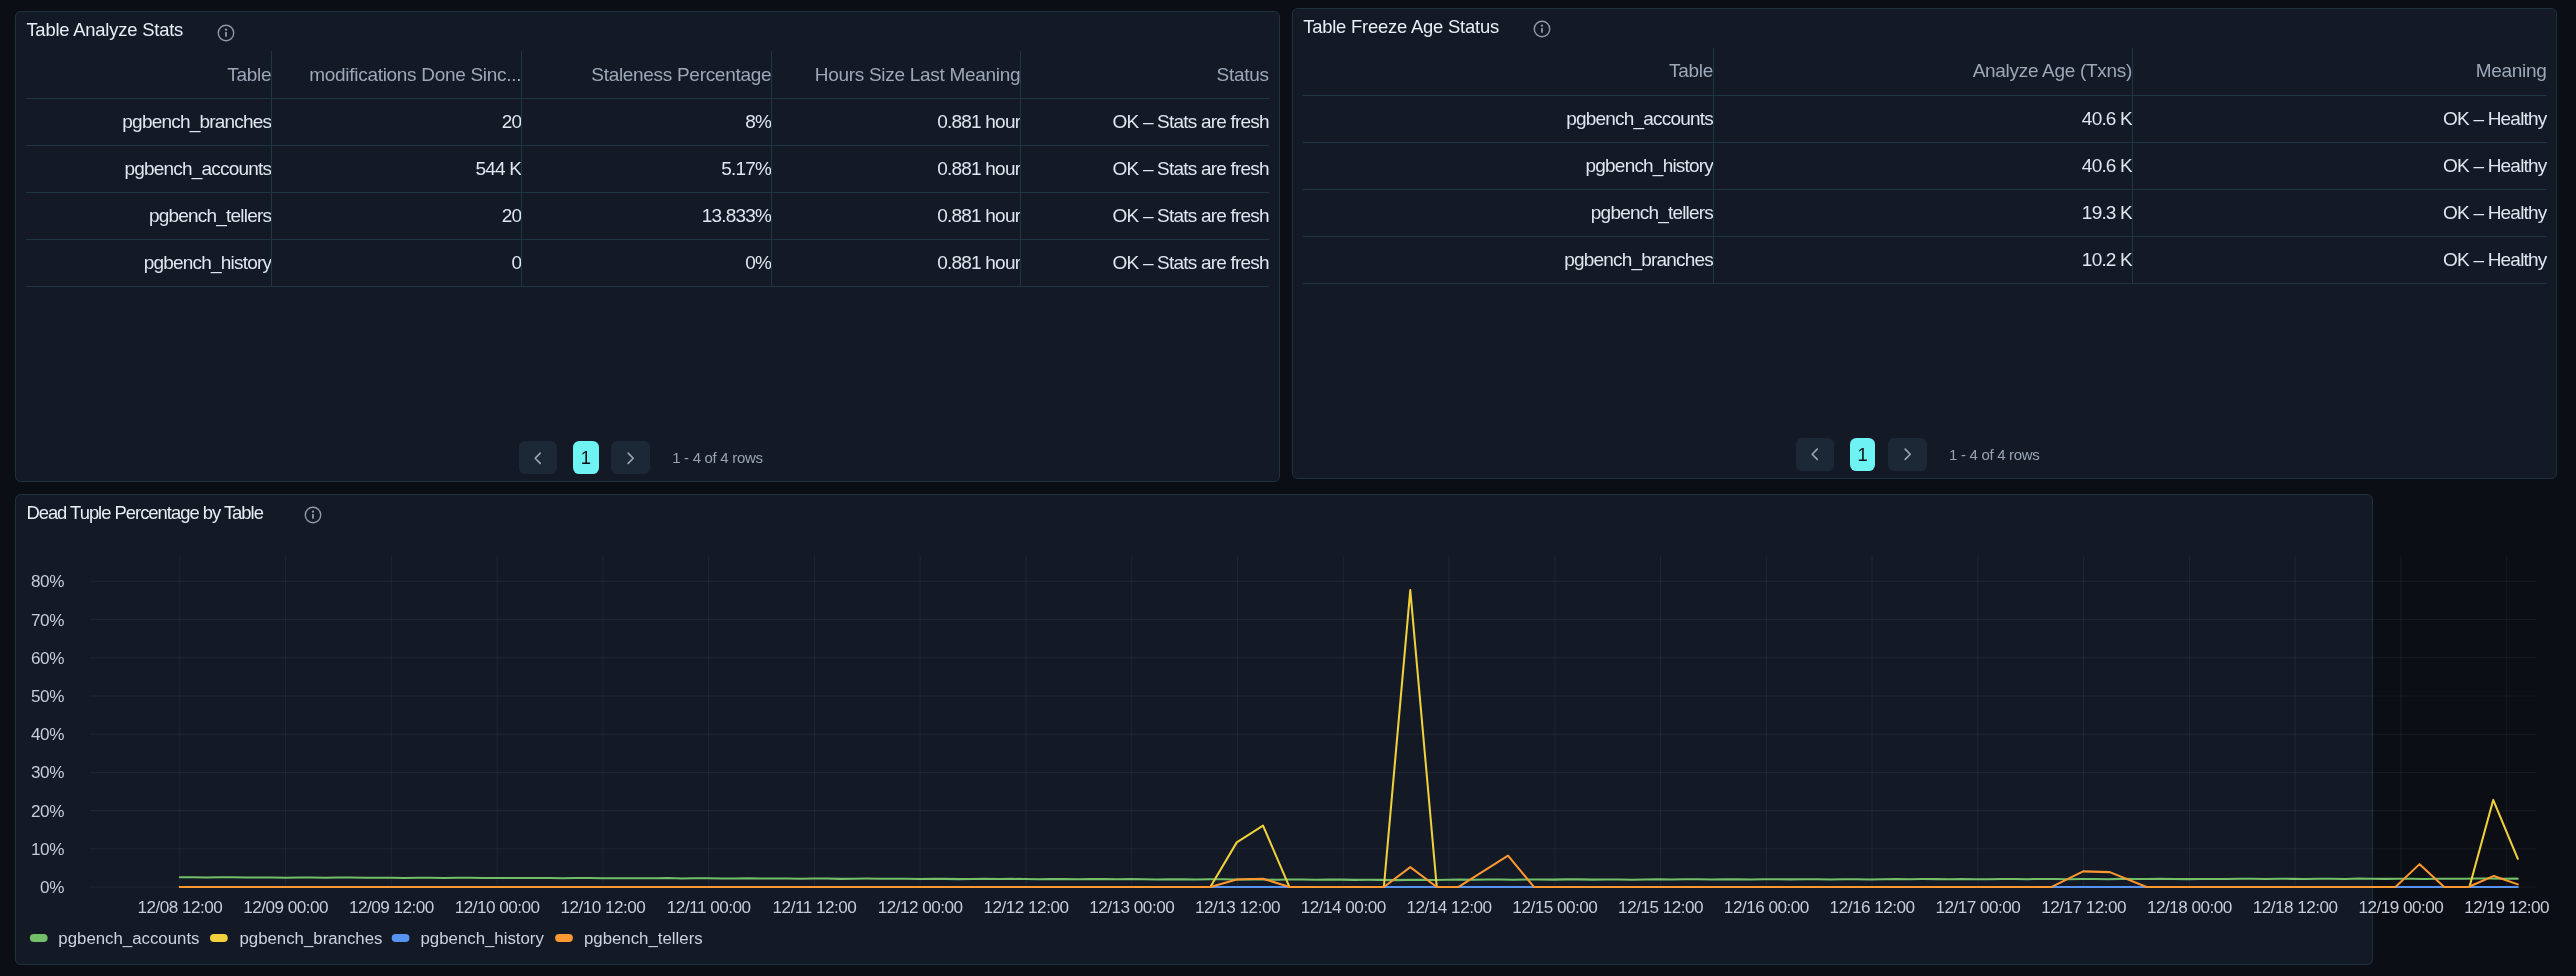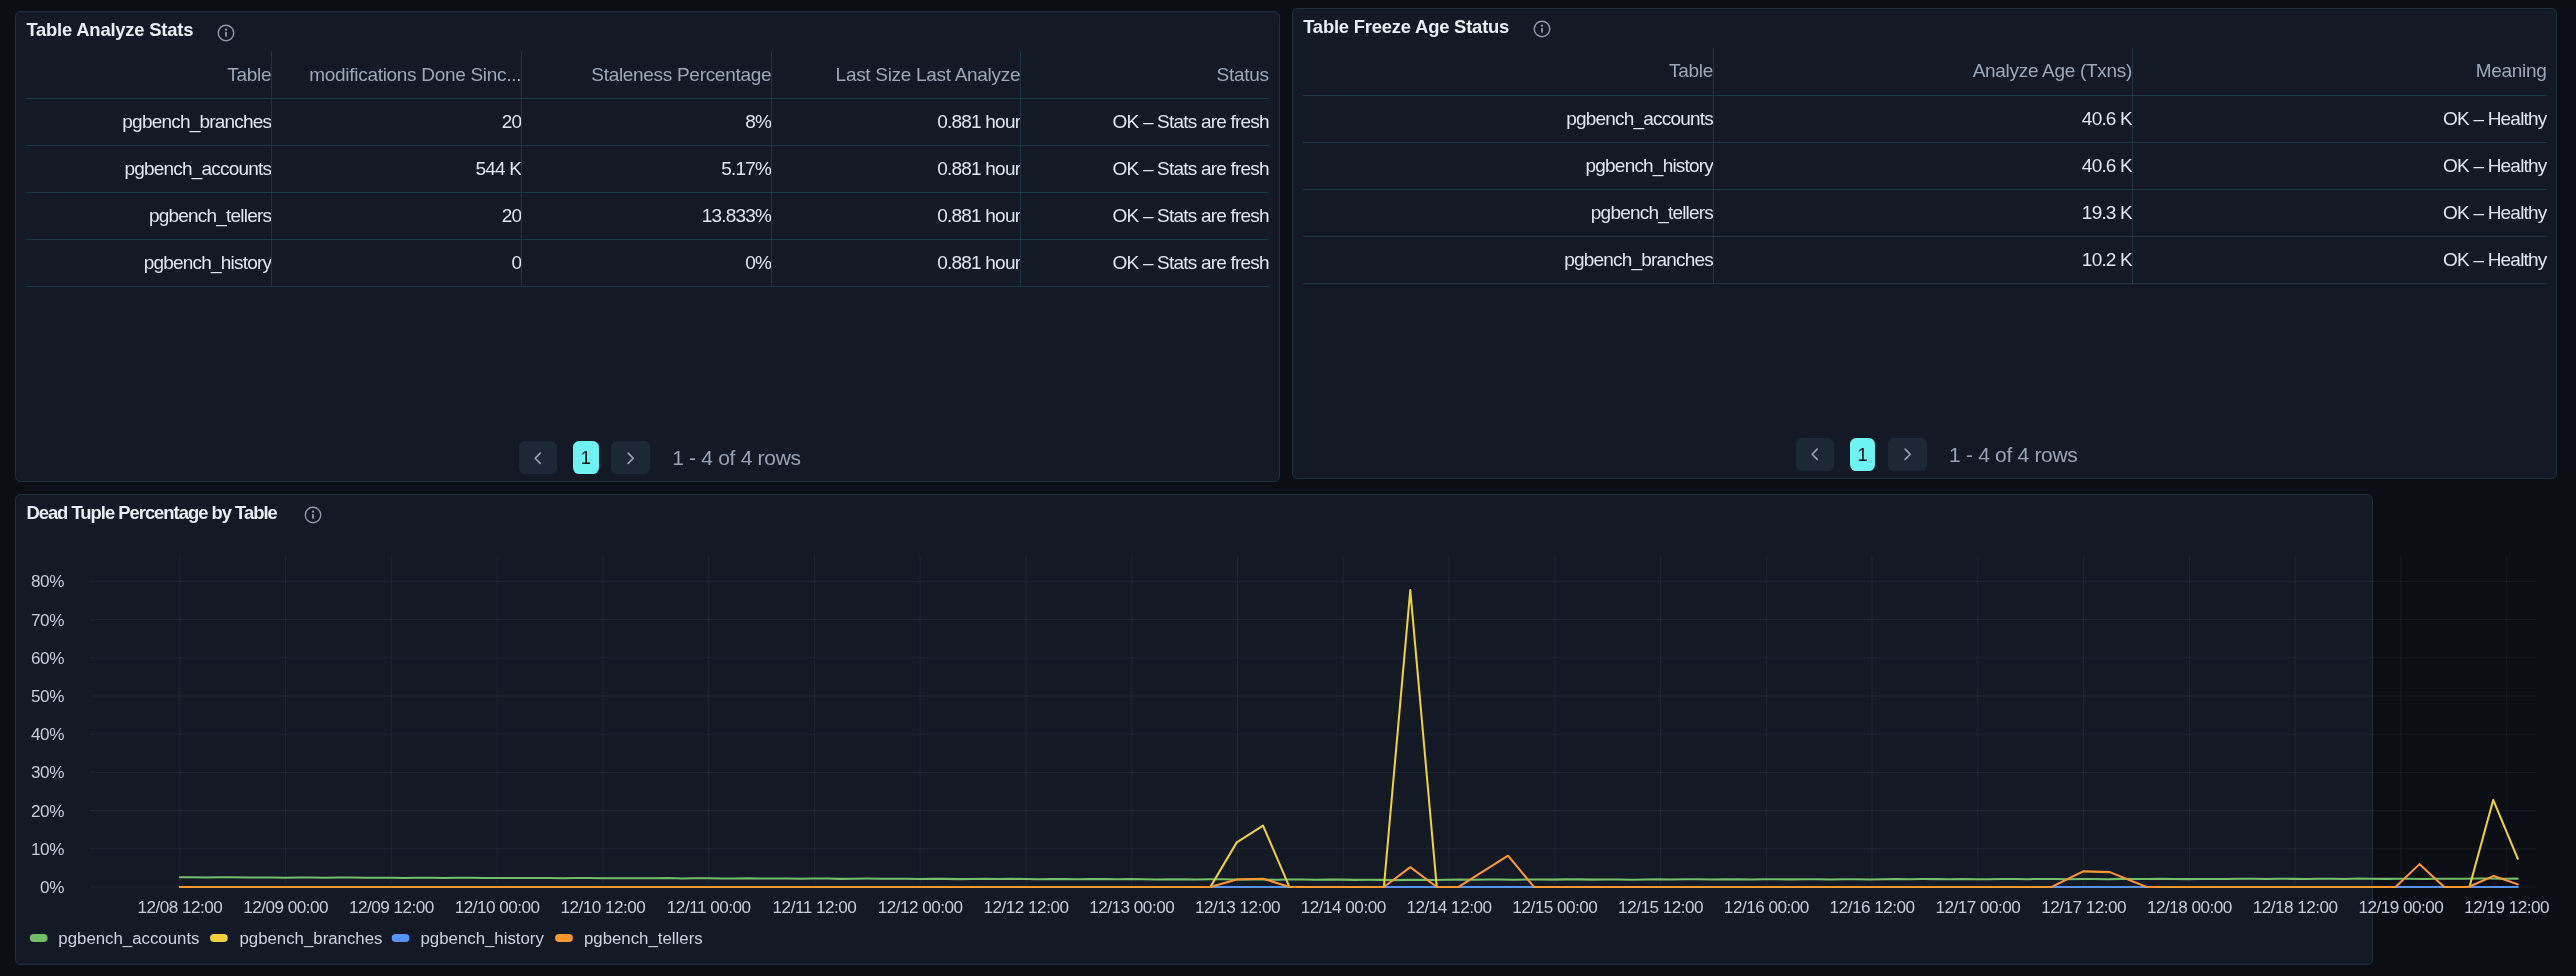--- a/index.html
+++ b/index.html
@@ -1,31 +1,31 @@
 <!DOCTYPE html>
 <html style="font-size:10.2px"><head><meta charset="utf-8"><style>
 * { margin:0; padding:0; box-sizing:border-box; }
 html,body { width:2576px; height:976px; background:#0b0e14; overflow:hidden;
   font-family:"Liberation Sans",sans-serif; }
 .panel { position:absolute; background:#131a26; border:1.3px solid #1e323e; border-radius:5.7px; }
-.ptitle { position:absolute; left:10.2px; top:7px; height:21.6px; line-height:21.6px; font-size:18.4px; font-weight:700; color:#e9eef5;
+.ptitle { position:absolute; left:10.2px; top:7px; height:21.6px; line-height:21.6px; font-size:18.4px; font-weight:400; color:#e9eef5;
   letter-spacing:-0.2px; white-space:nowrap; }
 table { position:absolute; left:9.5px; top:39px; border-collapse:collapse; table-layout:fixed; }
 th,td { height:47px; padding:0 0 0 7.3px; text-align:right; white-space:nowrap; overflow:hidden;
   border-bottom:1.3px solid #1d3642; border-right:1.3px solid #1d3642; font-weight:400; }
 th { height:47px; color:#9ca7b8; font-size:19px; letter-spacing:-0.3px; }
 td { color:#dfe6ee; font-size:19px; letter-spacing:-0.8px; }
 th:last-child, td:last-child { border-right:none; }
 .pgprev,.pgnext,.pgcur { position:absolute; top:429px; height:33px; border-radius:6.3px;
   display:flex; align-items:center; justify-content:center; }
 .pgprev { left:503px; width:38px; background:#1d2836; }
 .pgnext { left:595px; width:39px; background:#1d2836; }
 .pgcur  { left:557px; width:25.4px; background:#6ef2f2; color:#0c1015; font-size:18.4px; font-weight:400; }
 .pgsum  { position:absolute; left:656px; top:429px; height:33px; display:flex; align-items:center;
-  color:#99a3b3; font-size:21px; letter-spacing:-0.3px; }
+  color:#99a3b3; font-size:15px; letter-spacing:-0.3px; }
 </style></head>
 <body>
 <div class="panel" style="left:15.2px;top:11.4px;width:1265px;height:471px">
   <div class="ptitle">Table Analyze Stats</div>
   <svg width="18" height="18" viewBox="0 0 28 28" style="position:absolute;left:201px;top:11.4px">
       <circle cx="14" cy="14" r="12" fill="none" stroke="#8f99a8" stroke-width="2.2"></circle>
       <circle cx="14" cy="8.8" r="1.8" fill="#8f99a8"></circle>
       <rect x="12.6" y="12.2" width="2.8" height="7.8" rx="1.4" fill="#8f99a8"></rect>
     </svg>
   <table>
@@ -34,21 +34,21 @@
         <col style="width:250px">
         <col style="width:250px">
         <col style="width:249px">
         <col style="width:248px">
       </colgroup>
       <thead>
         <tr>
           <th>Table</th>
           <th>modifications Done Sinc...</th>
           <th>Staleness Percentage</th>
-          <th>Last Size Last Analyze</th>
+          <th>Hours Size Last Meaning</th>
           <th>Status</th>
         </tr>
       </thead>
       <tbody>
         <tr>
           <td>pgbench_branches</td>
           <td>20</td>
           <td>8%</td>
           <td>0.881 hour</td>
           <td>OK – Stats are fresh</td>

